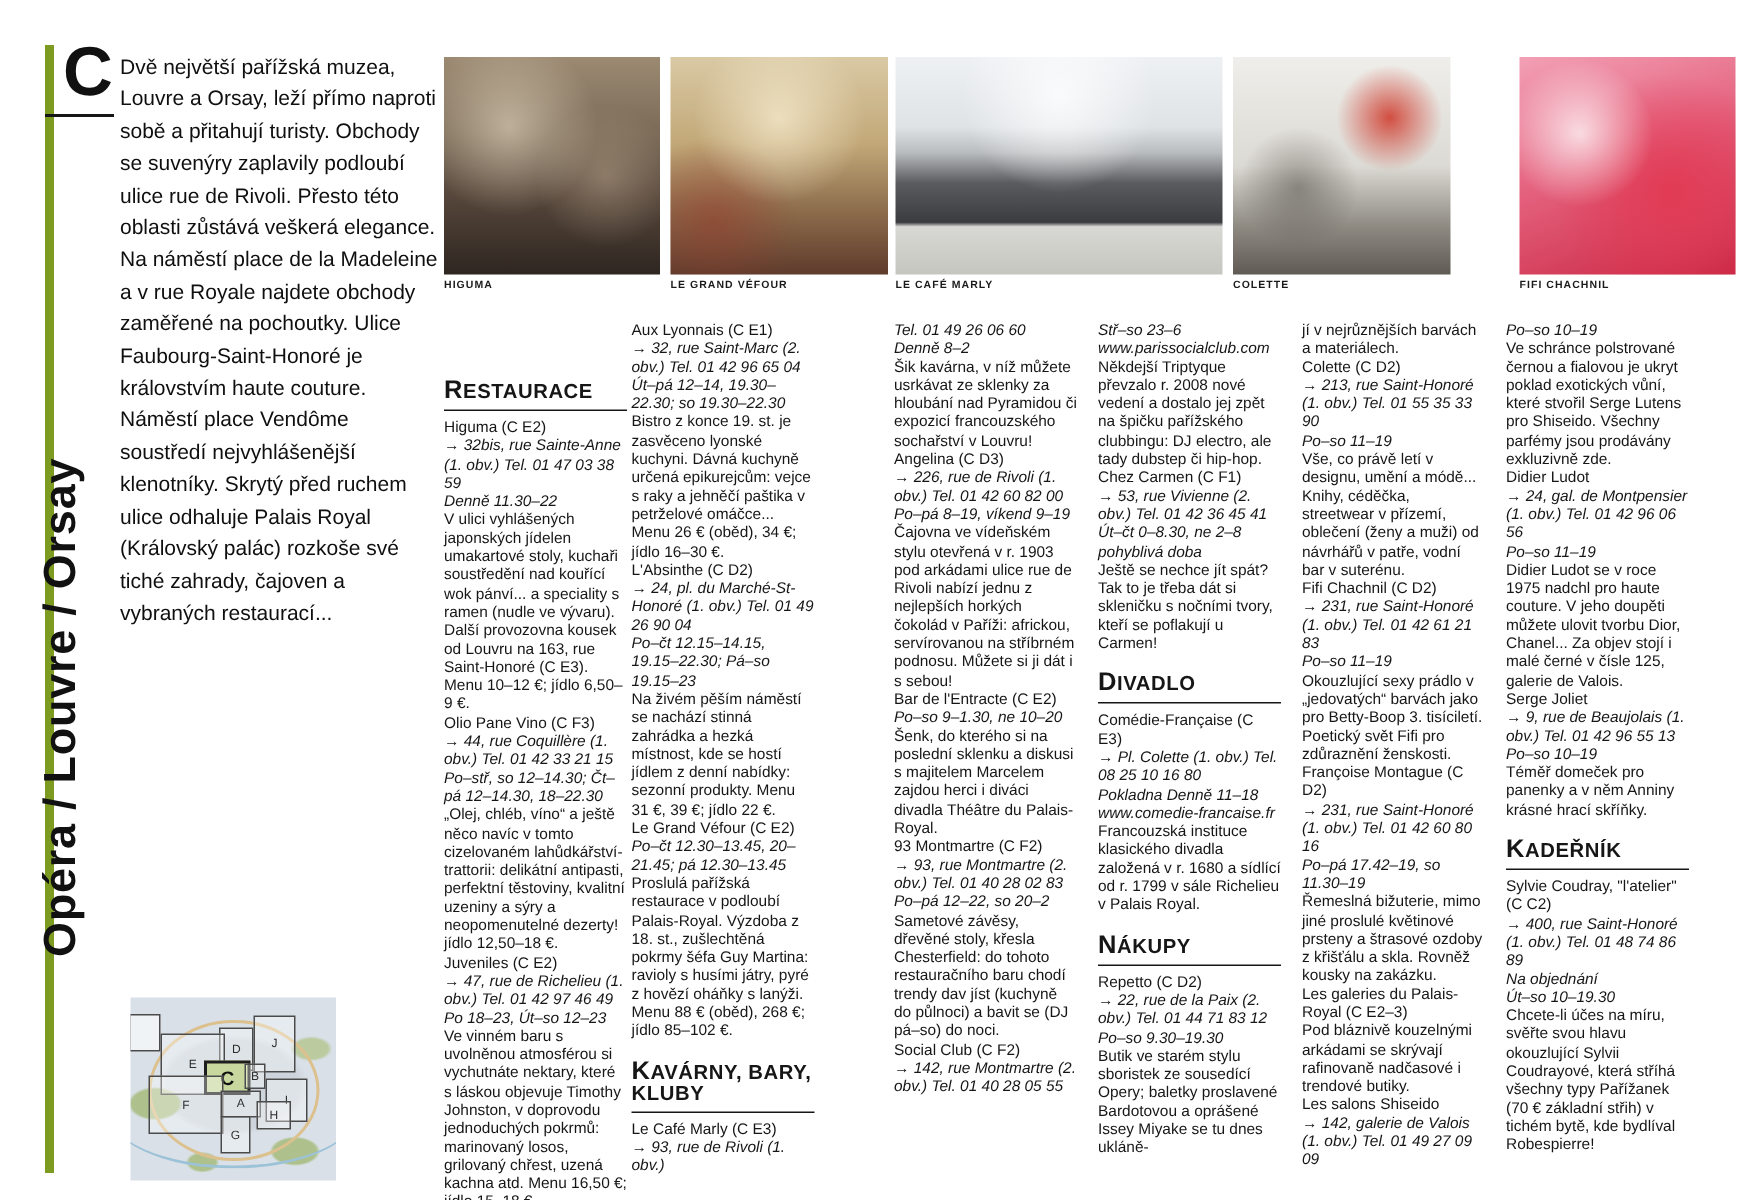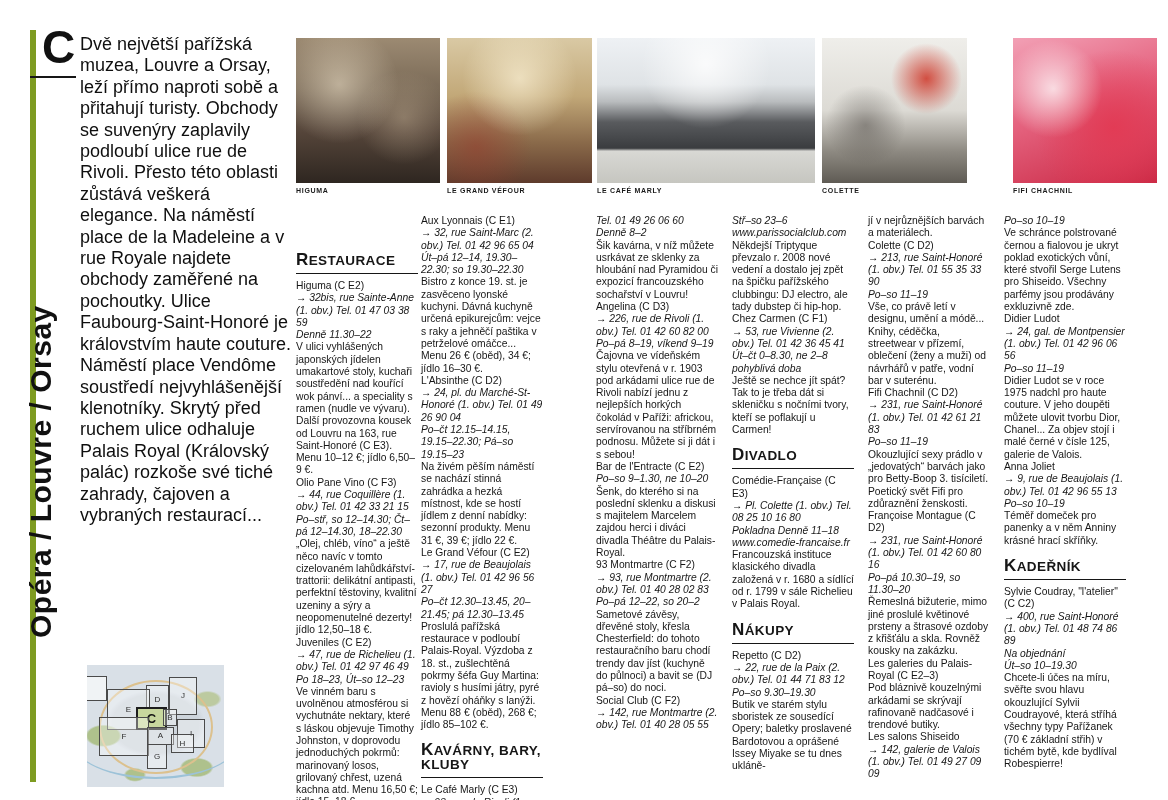--- a/index.html
+++ b/index.html
@@ -15,21 +15,21 @@
   .letter-rule { position: absolute; left: 30px; top: 76px; width: 46px; height: 2px; background: #161616; }
   .vertical-title {
     position: absolute; left: 24px; top: 138px; width: 54px; height: 500px;
     writing-mode: vertical-rl; transform: rotate(180deg);
     font-size: 30px; font-weight: bold; color: #111; letter-spacing: 0.5px; white-space: nowrap;
   }
 
   
   .intro {
     position: absolute; left: 80px; top: 34px; width: 212px;
-    font-size: 18px; line-height: 21.4px; color: #0f0f0f;
+    font-size: 14px; line-height: 21.4px; color: #0f0f0f;
   }
 
   
   .map {
     position: absolute; left: 87px; top: 665px; width: 137px; height: 122px;
     background:
       radial-gradient(ellipse 26px 16px at 12% 58%, #aec18c 0%, #aec18c 60%, transparent 70%),
       radial-gradient(ellipse 24px 14px at 80% 84%, #aec18c 0%, #aec18c 60%, transparent 70%),
       radial-gradient(ellipse 20px 12px at 88% 28%, #bccaa0 0%, #bccaa0 55%, transparent 70%),
       radial-gradient(ellipse 16px 10px at 35% 90%, #aec18c 0%, #aec18c 55%, transparent 70%),
@@ -170,21 +170,20 @@
   <div class="col c2">
       <p class="blk blk-name">Aux Lyonnais (C E1)</p>
       <p class="blk blk-addr">→ 32, rue Saint-Marc (2. obv.) Tel. 01 42 96 65 04</p>
       <p class="blk blk-hours">Út–pá 12–14, 19.30–22.30; so 19.30–22.30</p>
       <p class="blk blk-body">Bistro z konce 19. st. je zasvěceno lyonské kuchyni. Dávná kuchyně určená epikurejcům: vejce s raky a jehněčí paštika v petrželové omáčce... Menu 26 € (oběd), 34 €; jídlo 16–30 €.</p>
       <p class="blk blk-name">L'Absinthe (C D2)</p>
       <p class="blk blk-addr">→ 24, pl. du Marché-St-Honoré (1. obv.) Tel. 01 49 26 90 04</p>
       <p class="blk blk-hours">Po–čt 12.15–14.15, 19.15–22.30; Pá–so 19.15–23</p>
       <p class="blk blk-body">Na živém pěším náměstí se nachází stinná zahrádka a hezká místnost, kde se hostí jídlem z denní nabídky: sezonní produkty. Menu 31 €, 39 €; jídlo 22 €.</p>
       <p class="blk blk-name">Le Grand Véfour (C E2)</p>
-      <p class="blk blk-addr">→ 17, rue de Beaujolais (1. obv.) Tel. 01 42 96 56 27</p>
       <p class="blk blk-hours">Po–čt 12.30–13.45, 20–21.45; pá 12.30–13.45</p>
       <p class="blk blk-body">Proslulá pařížská restaurace v podloubí Palais-Royal. Výzdoba z 18. st., zušlechtěná pokrmy šéfa Guy Martina: ravioly s husími játry, pyré z hovězí oháňky s lanýži. Menu 88 € (oběd), 268 €; jídlo 85–102 €.</p>
       <h3 class="blk blk-heading">KAVÁRNY, BARY, KLUBY</h3>
       <p class="blk blk-name">Le Café Marly (C E3)</p>
       <p class="blk blk-addr">→ 93, rue de Rivoli (1. obv.)</p>
     </div>
   <div class="col c3">
       <p class="blk blk-addr">Tel. 01 49 26 06 60</p>
       <p class="blk blk-hours">Denně 8–2</p>
       <p class="blk blk-body">Šik kavárna, v níž můžete usrkávat ze sklenky za hloubání nad Pyramidou či expozicí francouzského sochařství v Louvru!</p>
@@ -227,35 +226,35 @@
       <p class="blk blk-name">Colette (C D2)</p>
       <p class="blk blk-addr">→ 213, rue Saint-Honoré (1. obv.) Tel. 01 55 35 33 90</p>
       <p class="blk blk-hours">Po–so 11–19</p>
       <p class="blk blk-body">Vše, co právě letí v designu, umění a módě... Knihy, céděčka, streetwear v přízemí, oblečení (ženy a muži) od návrhářů v patře, vodní bar v suterénu.</p>
       <p class="blk blk-name">Fifi Chachnil (C D2)</p>
       <p class="blk blk-addr">→ 231, rue Saint-Honoré (1. obv.) Tel. 01 42 61 21 83</p>
       <p class="blk blk-hours">Po–so 11–19</p>
       <p class="blk blk-body">Okouzlující sexy prádlo v „jedovatých“ barvách jako pro Betty-Boop 3. tisíciletí. Poetický svět Fifi pro zdůraznění ženskosti.</p>
       <p class="blk blk-name">Françoise Montague (C D2)</p>
       <p class="blk blk-addr">→ 231, rue Saint-Honoré (1. obv.) Tel. 01 42 60 80 16</p>
-      <p class="blk blk-hours">Po–pá 10.30–19, so 11.30–20</p>
+      <p class="blk blk-hours">Po–pá 17.42–19, so 11.30–19</p>
       <p class="blk blk-body">Řemeslná bižuterie, mimo jiné proslulé květinové prsteny a štrasové ozdoby z křišťálu a skla. Rovněž kousky na zakázku.</p>
       <p class="blk blk-name">Les galeries du Palais-Royal (C E2–3)</p>
       <p class="blk blk-body">Pod bláznivě kouzelnými arkádami se skrývají rafinovaně nadčasové i trendové butiky.</p>
       <p class="blk blk-subname">Les salons Shiseido</p>
       <p class="blk blk-addr">→ 142, galerie de Valois (1. obv.) Tel. 01 49 27 09 09</p>
     </div>
   <div class="col c6">
       <p class="blk blk-hours">Po–so 10–19</p>
       <p class="blk blk-body">Ve schránce polstrované černou a fialovou je ukryt poklad exotických vůní, které stvořil Serge Lutens pro Shiseido. Všechny parfémy jsou prodávány exkluzivně zde.</p>
       <p class="blk blk-subname">Didier Ludot</p>
       <p class="blk blk-addr">→ 24, gal. de Montpensier (1. obv.) Tel. 01 42 96 06 56</p>
       <p class="blk blk-hours">Po–so 11–19</p>
       <p class="blk blk-body">Didier Ludot se v roce 1975 nadchl pro haute couture. V jeho doupěti můžete ulovit tvorbu Dior, Chanel... Za objev stojí i malé černé v čísle 125, galerie de Valois.</p>
-      <p class="blk blk-subname">Anna Joliet</p>
+      <p class="blk blk-subname">Serge Joliet</p>
       <p class="blk blk-addr">→ 9, rue de Beaujolais (1. obv.) Tel. 01 42 96 55 13</p>
       <p class="blk blk-hours">Po–so 10–19</p>
       <p class="blk blk-body">Téměř domeček pro panenky a v něm Anniny krásné hrací skříňky.</p>
       <h3 class="blk blk-heading">KADEŘNÍK</h3>
       <p class="blk blk-name">Sylvie Coudray, "l'atelier" (C C2)</p>
       <p class="blk blk-addr">→ 400, rue Saint-Honoré (1. obv.) Tel. 01 48 74 86 89</p>
       <p class="blk blk-note">Na objednání</p>
       <p class="blk blk-hours">Út–so 10–19.30</p>
       <p class="blk blk-body">Chcete-li účes na míru, svěřte svou hlavu okouzlující Sylvii Coudrayové, která stříhá všechny typy Pařížanek (70 € základní střih) v tichém bytě, kde bydlíval Robespierre!</p>
     </div>

